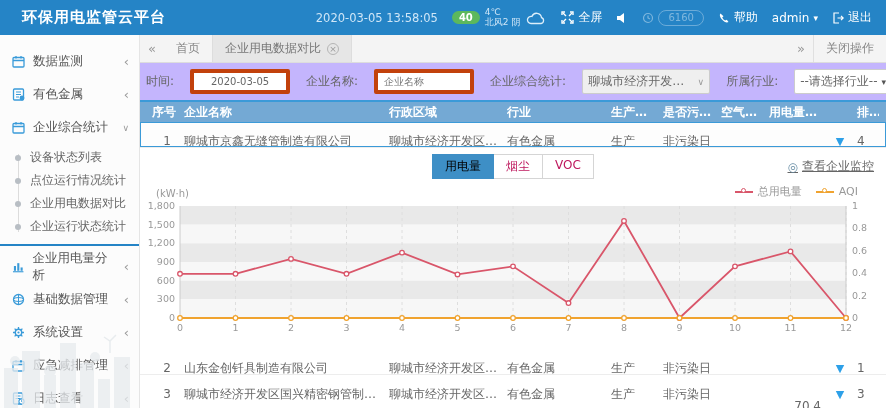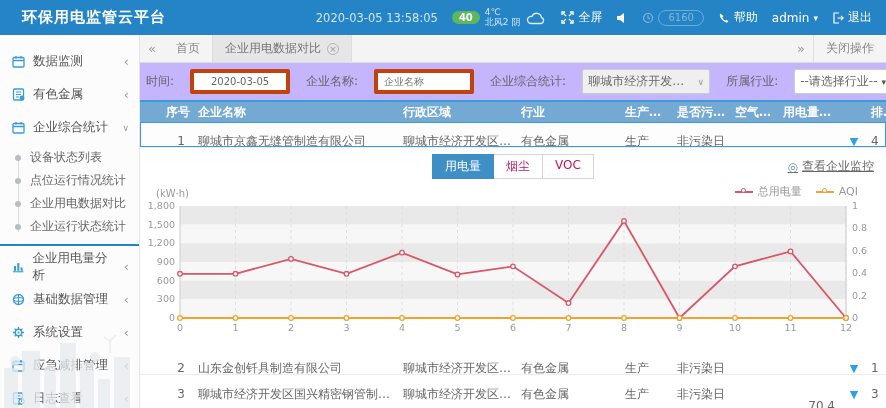--- a/index.html
+++ b/index.html
@@ -50,37 +50,37 @@
   .f-input.company { width:100px; }
   .f-select { border:1px solid #ccc; border-radius:2px; height:25px; display:flex; align-items:center; font-size:12px; color:#666; padding:0 5px; cursor:pointer; }
   .f-select .caret { margin-left:auto; color:#999; font-size:9px; padding-left:4px; }
   .f-select.region { width:128px; background:#efefef; }
   .f-select.industry { width:104px; background:#fff; }
   .f-select span.val { overflow:hidden; text-overflow:ellipsis; white-space:nowrap; }
   .search-btn { background:#18a573; color:#fff; border:none; border-radius:3px; height:26px; padding:0 8px; font-size:12px; display:flex; align-items:center; gap:4px; cursor:pointer; font-family:inherit; flex-shrink:0; }
 
   
   .table-panel { background:#fff; border-top:2px solid #3b9ad8; flex:1; display:flex; flex-direction:column; min-height:0; }
-  .trow { display:grid; grid-template-columns:34px 205px 118px 104px 52px 58px 48px 58px 26px 26px 1fr; align-items:center; padding-left:24px; }
+  .trow { display:grid; grid-template-columns:34px 205px 118px 104px 52px 58px 48px 58px 26px 26px 1fr; align-items:center; padding-left:10px; }
   .thead { background:#74a9d4; color:#fff; font-weight:bold; height:20px; font-size:12px; }
   .tr { height:25px; font-size:12px; color:#666; background:#fff; }
   .tr.selected { outline:1px solid #3b9ad8; outline-offset:-1px; background:#fdfdfd; }
   .tr + .tr { border-top:1px solid #ededed; }
   .c-no { text-align:center; }
   .c-kwh { text-align:right; padding-right:6px;margin-top:24px; }
   .c-rank { text-align:left; padding-left:4px; }
   .tri { color:#2da0e8; font-size:11px; text-align:center; cursor:pointer; }
   .cell { overflow:hidden; text-overflow:ellipsis; white-space:nowrap; padding-right:6px; }
 
   
   .chart-block { position:relative; background:#fff; padding-top:6px; border-top:1px solid #ededed; }
   .ctabs { display:flex; justify-content:center; gap:0; }
   .ctab { border:1px solid #d5d5d5; background:#fff; color:#be185d; font-size:12px; padding:3px 12px; cursor:pointer; }
   .ctab + .ctab { border-left:none; }
-  .ctab.active { background:#3e8fc6; border-color:#3e8fc6; color:#ffffff;font-family:Liberation Mono, monospace; }
+  .ctab.active { background:#3e8fc6; border-color:#3e8fc6; color:#000000;font-family:Liberation Mono, monospace; }
   .monitor-link { position:absolute; right:12px; top:10px; color:#666; font-size:12px; text-decoration:underline; cursor:pointer; display:flex; gap:4px; align-items:center; }
   .monitor-link .cam { color:#6a8fa6; text-decoration:none; }
   .chart-meta { display:flex; align-items:flex-end; margin-top:4px; height:16px; }
   .unit { margin-left:16px; color:#999; font-size:10px; }
   .legend { margin-left:auto; margin-right:28px; display:flex; gap:14px; align-items:center; color:#999; font-size:11px; }
   .lg-item { display:flex; align-items:center; gap:5px; cursor:pointer; }
   .lg-marker { position:relative; width:18px; height:2px; display:inline-block; }
   .lg-dot { position:absolute; left:6px; top:-2.5px; width:5px; height:5px; background:#fff; border:1.5px solid #999; border-radius:50%; }
   #chart-svg { display:block; margin:2px 8px 0 8px; }
 </style>

